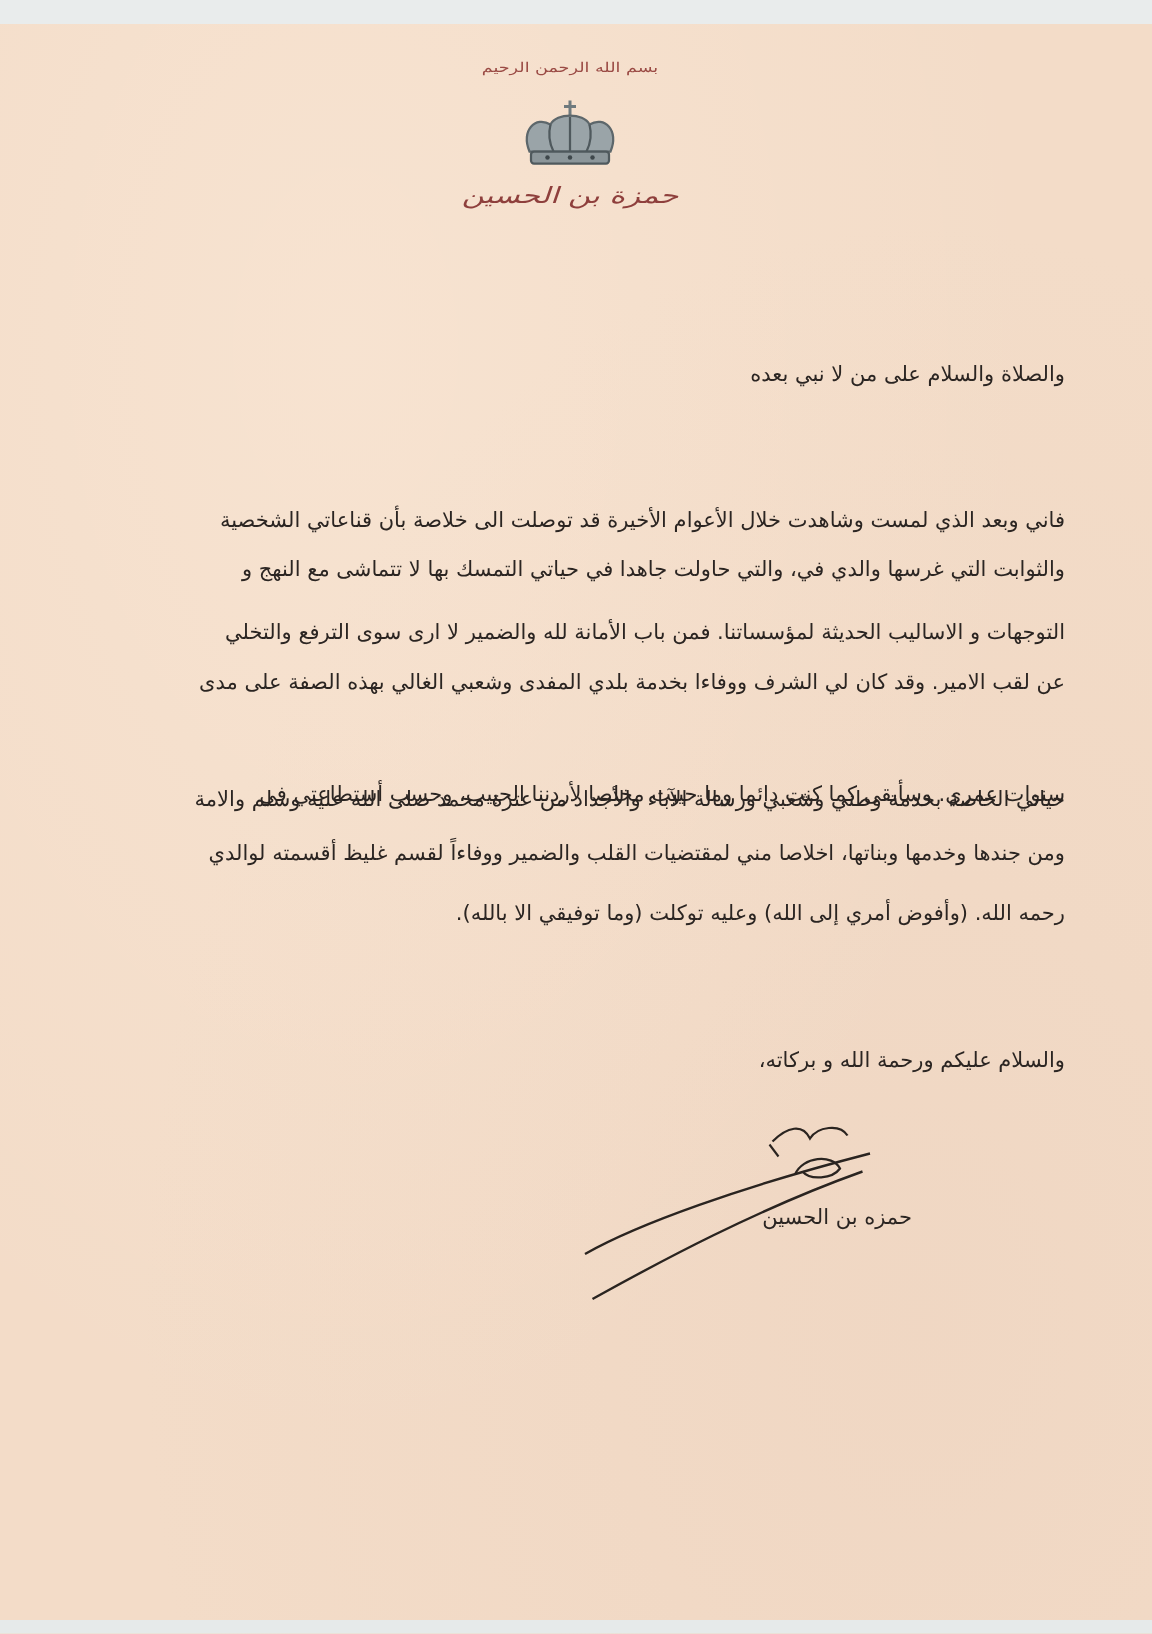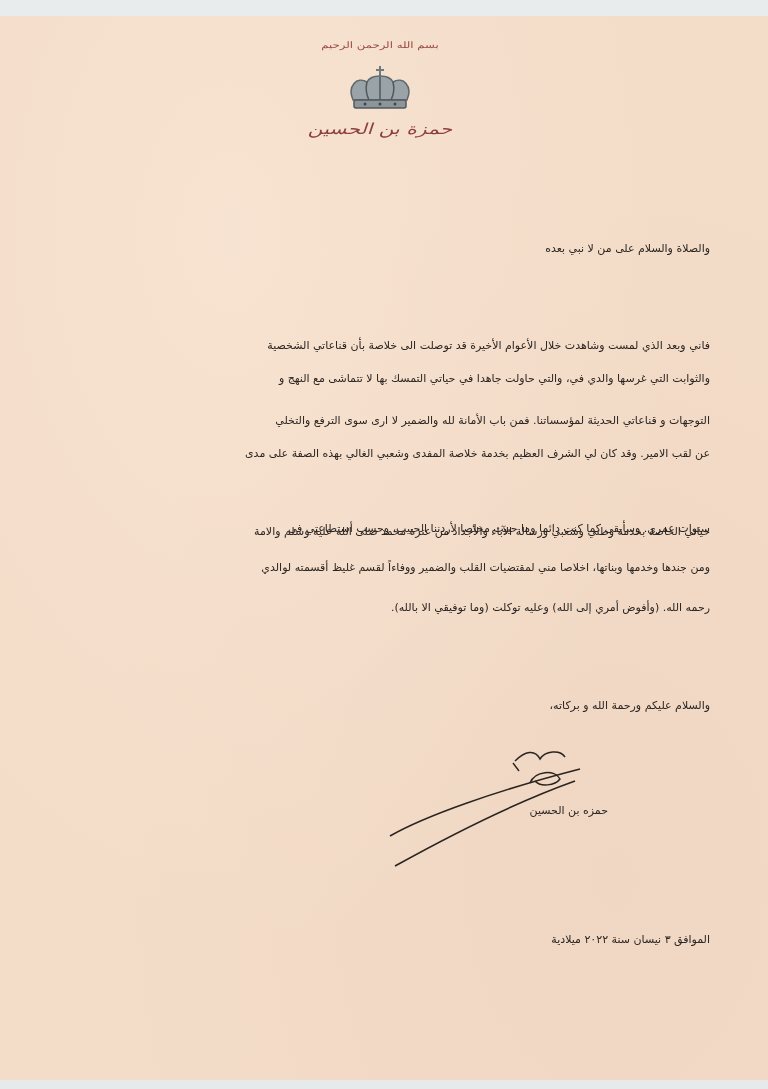--- a/index.html
+++ b/index.html
@@ -28,21 +28,21 @@
       transform: scaleX(1.3); margin-top: 6px;
     }
     .crown { display: block; margin: 14px auto 0; width: 70px; height: 50px; }
     .sender-name {
       display: block; font-family: "DejaVu Serif", serif; font-style: italic;
       font-size: 15px; color: #8e3f3c; direction: rtl; margin-top: 6px;
       transform: scaleX(1.35);
     }
     .text {
       position: absolute; direction: rtl; text-align: right;
-      color: #2b2522; font-size: 11px; white-space: nowrap;
+      color: #2b2522; font-size: 14px; white-space: nowrap;
       font-family: "DejaVu Sans", sans-serif;
     }
     .body-line { right: 58px; }
     .sig-svg { position: absolute; left: 385px; top: 725px; width: 200px; height: 130px; }
   </style>
 </head>
 <body>
 
 <div class="page">
 
@@ -58,34 +58,33 @@
         <circle cx="35" cy="40" r="1.5" fill="#3e474b"></circle>
         <circle cx="50" cy="40" r="1.5" fill="#3e474b"></circle>
     </svg>
     <span class="sender-name">حمزة بن الحسين</span>
   </div>
 
   <div class="text" style="right:58px; top:226px;">والصلاة والسلام على من لا نبي بعده</div>
 
   <div class="text body-line" style="top:323px;">فاني وبعد الذي لمست وشاهدت خلال الأعوام الأخيرة قد توصلت الى خلاصة بأن قناعاتي الشخصية</div>
   <div class="text body-line" style="top:356px;margin-left:16px;">والثوابت التي غرسها والدي في، والتي حاولت جاهدا في حياتي التمسك بها لا تتماشى مع النهج و</div>
-  <div class="text body-line" style="top:398px;">التوجهات و قناعاتي الحديثة لمؤسساتنا. فمن باب الأمانة لله والضمير لا ارى سوى الترفع والتخلي</div>
-  <div class="text body-line" style="top:431px;">عن لقب الامير. وقد كان لي الشرف العظيم بخدمة خلاصة المفدى وشعبي الغالي بهذه الصفة على مدى</div>
+  <div class="text body-line" style="top:398px;">التوجهات و الاساليب الحديثة لمؤسساتنا. فمن باب الأمانة لله والضمير لا ارى سوى الترفع والتخلي</div>
+  <div class="text body-line" style="top:431px;">عن لقب الامير. وقد كان لي الشرف ووفاءا بخدمة بلدي المفدى وشعبي الغالي بهذه الصفة على مدى</div>
   <div class="text body-line" style="top:466px;margin-top:40px;">سنوات عمري. وسأبقى كما كنت دائما وما حييت مخلصا لأردننا الحبيب، وحسب أستطاعتي في</div>
   <div class="text body-line" style="top:509px;text-align:right;">حياتي الخاصة بخدمة وطني وشعبي ورسالة الآباء والأجداد من عترة محمد صلى الله عليه وسلم والامة</div>
   <div class="text body-line" style="top:585px;">رحمه الله. (وأفوض أمري إلى الله) وعليه توكلت (وما توفيقي الا بالله).</div>
   <div class="text body-line" style="top:545px;">ومن جندها وخدمها وبناتها، اخلاصا مني لمقتضيات القلب والضمير ووفاءاً لقسم غليظ أقسمته لوالدي</div>
 
   <div class="text" style="right:58px; top:683px;margin-left:28px;">والسلام عليكم ورحمة الله و بركاته،</div>
 
   <svg class="sig-svg" viewBox="0 0 200 130">
     <path d="M5 95 C40 75, 110 50, 195 28" stroke="#2a2420" stroke-width="1.6" fill="none"></path>
     <path d="M10 125 C55 100, 120 65, 190 40" stroke="#2a2420" stroke-width="1.6" fill="none"></path>
     <path d="M130 20 C140 10, 150 8, 155 18 C160 10, 175 8, 180 16" stroke="#2a2420" stroke-width="1.5" fill="none"></path>
     <path d="M145 42 C150 30, 170 28, 175 38 C170 45, 155 46, 150 40" stroke="#2a2420" stroke-width="1.5" fill="none"></path>
     <path d="M128 22 L134 30" stroke="#2a2420" stroke-width="1.4"></path>
   </svg>
 
   <div class="text" style="right:160px; top:788px;">حمزه بن الحسين</div>
 
-  <div class="text" style="right:58px; top:917px;">الموافق ٣ نيسان سنة ٢٠٢٢ ميلادية</div>
 </div>
 <div class="bottom-strip"></div>
 
 </body></html>

